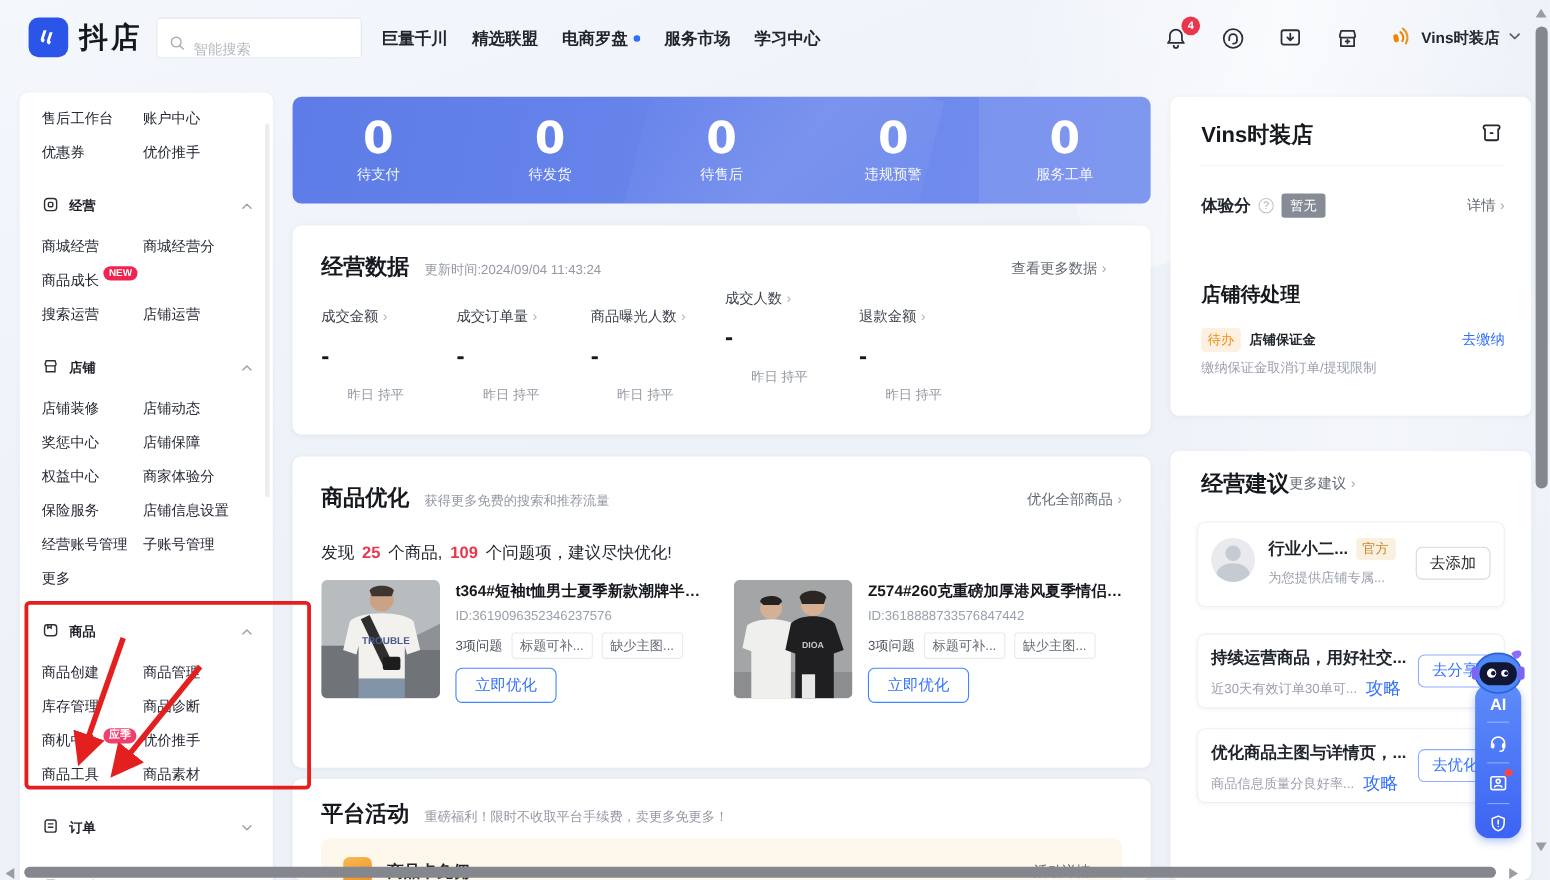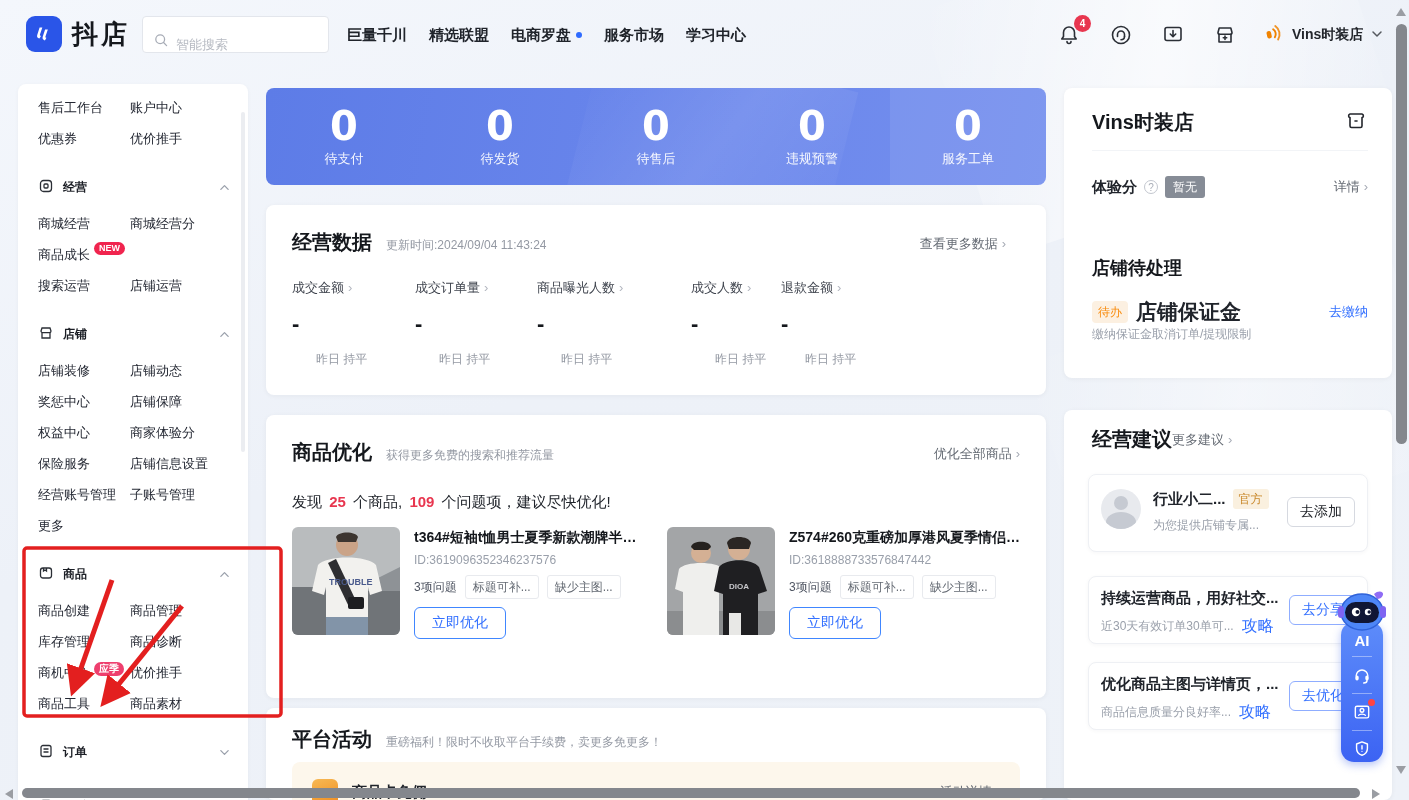--- a/index.html
+++ b/index.html
@@ -89,21 +89,21 @@
   .shop-name { font-size:20px; font-weight:bold; color:#15181d; }
   .exp-row { position:absolute; left:28px; top:88px; right:24px; display:flex; align-items:center; gap:7px; }
   .exp-label { font-size:15px; font-weight:bold; color:#20242b; }
   .qmark { width:14px; height:14px; border-radius:50%; border:1px solid #c3c7cf; color:#a9aeb8; font-size:10px; display:flex; align-items:center; justify-content:center; cursor:pointer; }
   .qmark::after { content:"?"; }
   .badge-none { background:#868c96; color:#fff; font-size:12px; border-radius:3px; padding:2.5px 8px; }
   .detail-link { margin-left:auto; }
   .todo-title { position:absolute; left:28px; top:168px; font-size:18px; font-weight:bold; color:#15181d; }
   .todo-row { position:absolute; left:28px; top:210px; right:24px; display:flex; align-items:center; gap:8px; }
   .badge-todo { background:#fcf0e1; color:#f88b0c; font-size:12px; border-radius:4px; padding:2.5px 6px; }
-  .todo-item { font-size:21px; font-weight:bold; color:#20242b; }
+  .todo-item { font-size:12px; font-weight:bold; color:#20242b; }
   .todo-desc { position:absolute; left:28px; top:238px; font-size:12px; color:#9aa0ab; }
 
   .sugg-head { position:absolute; left:28px; top:16px; right:24px; display:flex; align-items:center; justify-content:flex-start; }
   .inner-card { position:absolute; left:24px; width:280px; background:#fff; border:1px solid #eef0f4; border-radius:8px; box-shadow:0 1px 4px rgba(31,35,41,.04); }
   .ic-title { font-size:15px; font-weight:bold; color:#20242b; white-space:nowrap; overflow:hidden; text-overflow:ellipsis; }
   .ic-desc { font-size:12px; color:#9aa0ab; white-space:nowrap; overflow:hidden; text-overflow:ellipsis; }
   .gl { font-size:16px; color:#3370ff; cursor:pointer; }
   .act-btn { border:1px solid #8fadff; color:#3370ff; background:#fff; border-radius:6px; font-size:14px; padding:5px 12px; cursor:pointer; font-family:inherit; white-space:nowrap; }
   .act-btn.neutral { border:1px solid #d6d9e0; color:#23262b; }
   .avatar-circ { width:40px; height:40px; border-radius:50%; background:#e8eaee; overflow:hidden; position:relative; flex:none; }
@@ -364,21 +364,21 @@
   <div class="metric" style="left:149px;top:74px;">
     <div class="metric-label">成交订单量</div>
     <div class="metric-value">-</div>
     <div class="metric-trend">昨日 持平</div>
   </div>
   <div class="metric" style="left:271px;top:74px;">
     <div class="metric-label">商品曝光人数</div>
     <div class="metric-value">-</div>
     <div class="metric-trend">昨日 持平</div>
   </div>
-  <div class="metric" style="left:393px;top:74px;margin-left:32px;">
+  <div class="metric" style="left:393px;top:57px;">
     <div class="metric-label">成交人数</div>
     <div class="metric-value">-</div>
     <div class="metric-trend">昨日 持平</div>
   </div>
   <div class="metric" style="left:515px;top:74px;">
     <div class="metric-label">退款金额</div>
     <div class="metric-value">-</div>
     <div class="metric-trend">昨日 持平</div>
   </div>
 </div>

